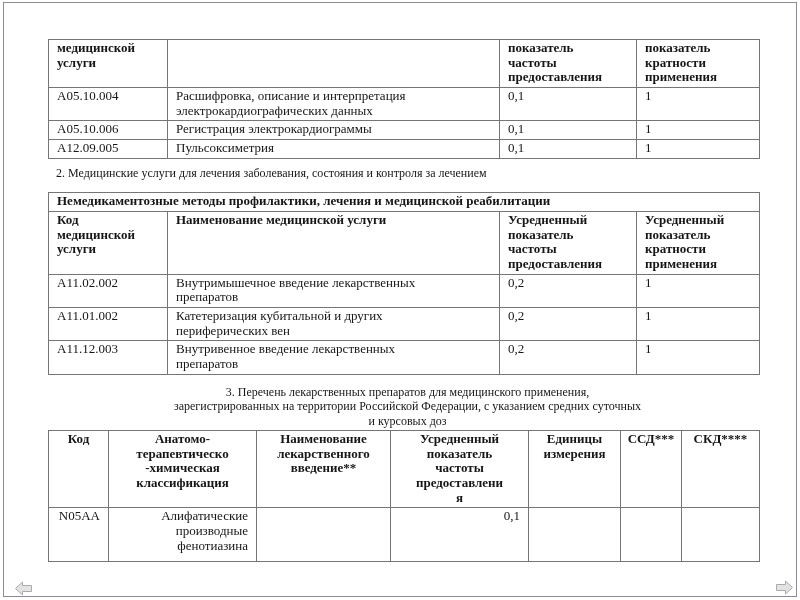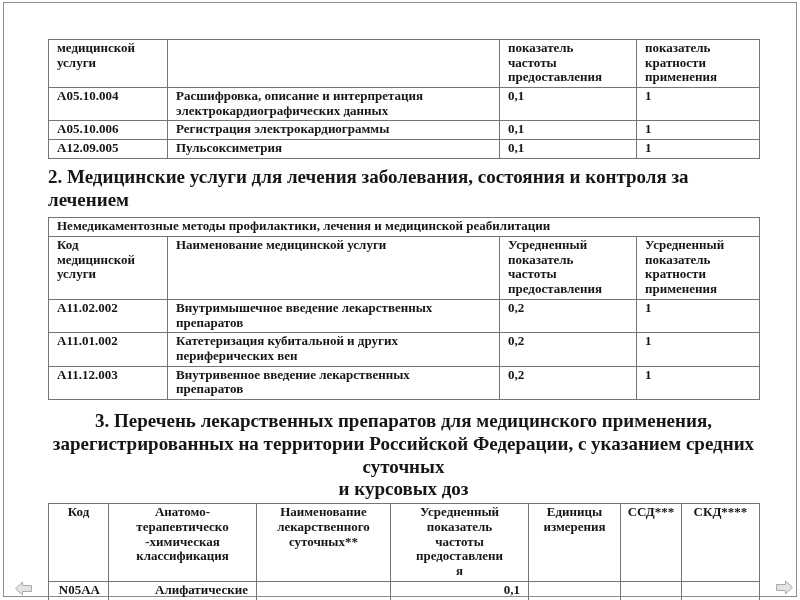--- a/index.html
+++ b/index.html
@@ -26,36 +26,37 @@
     border-collapse: collapse;
     table-layout: fixed;
     width: 711px;
     font-size: 13px;
     line-height: 1.13;
   }
   td, th {
     border: 1px solid #757575;
     vertical-align: top;
     text-align: left;
-    font-weight: bold;
+    font-weight: normal;
     padding: 1px 8px 2px 8px;
     white-space: pre-line;
     overflow: hidden;
   }
   th.bold-header { font-weight: bold; }
   .group-row td { font-weight: bold; }
   .table1 { margin-top: 36px; }
   .heading {
-    font-weight: bold;
-    font-size: 19px;
+    font-weight: normal;
+    font-size: 12px;
     line-height: 1.2;
     white-space: pre-line;
+    margin-left: 8px;
   }
   .heading-2 { margin-top: 7px; }
-  .table2 { margin-top: 6px; }
+  .table2 { margin-top: 12px; }
   .heading-3 { margin-top: 10px; text-align: center; }
   .table3 { margin-top: 2px; }
   .table3 th {
     text-align: center;
     padding: 1px 4px 2px 4px;
     font-weight: bold;
   }
   .table3 td.body-cell { padding-bottom: 8px; text-align: right; }
   
   col.c1 { width: 119px; }
@@ -192,21 +193,21 @@
         </colgroup>
       <tbody>
           <tr>
         <th>Код</th>
         <th>Анатомо-
 терапевтическо
 -химическая
 классификация</th>
         <th>Наименование
 лекарственного
-суточных**</th>
+введение**</th>
         <th>Усредненный
 показатель
 частоты
 предоставлени
 я</th>
         <th>Единицы
 измерения</th>
         <th>ССД***</th>
         <th>СКД****</th>
       </tr>

